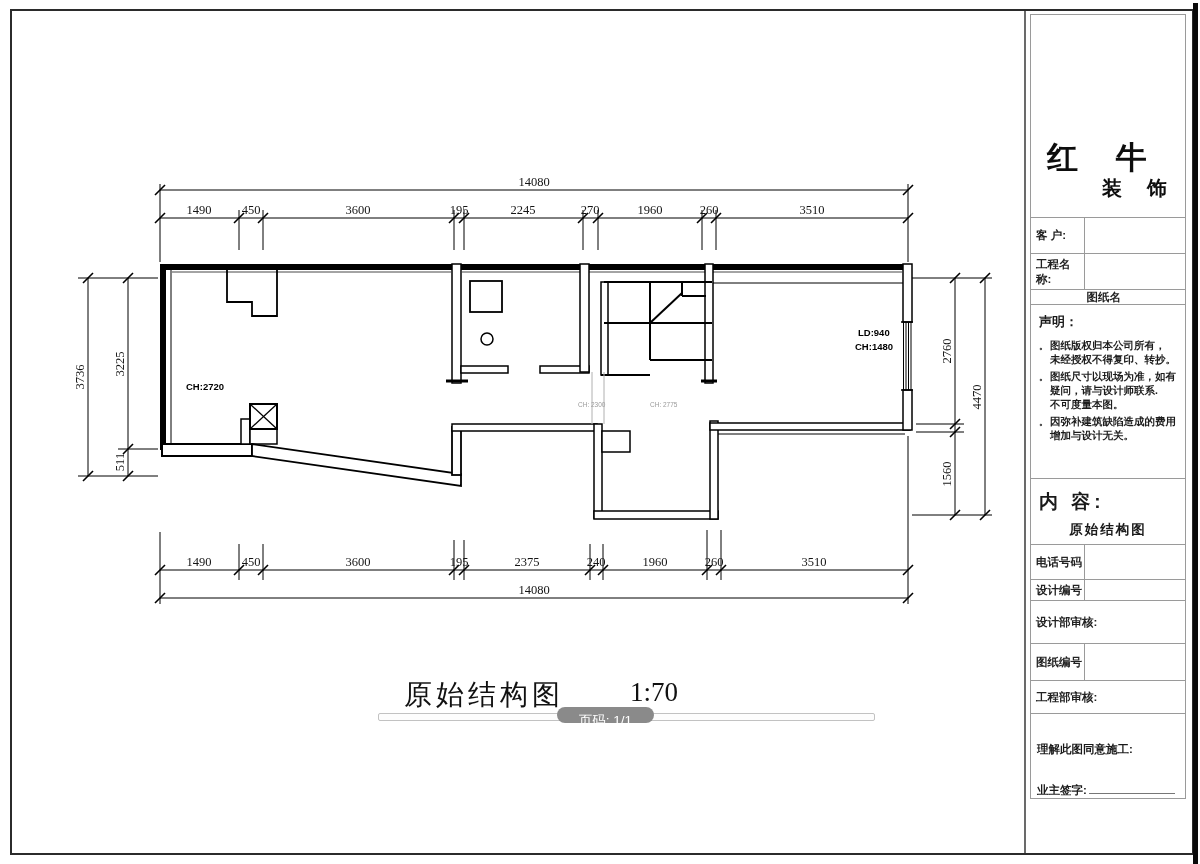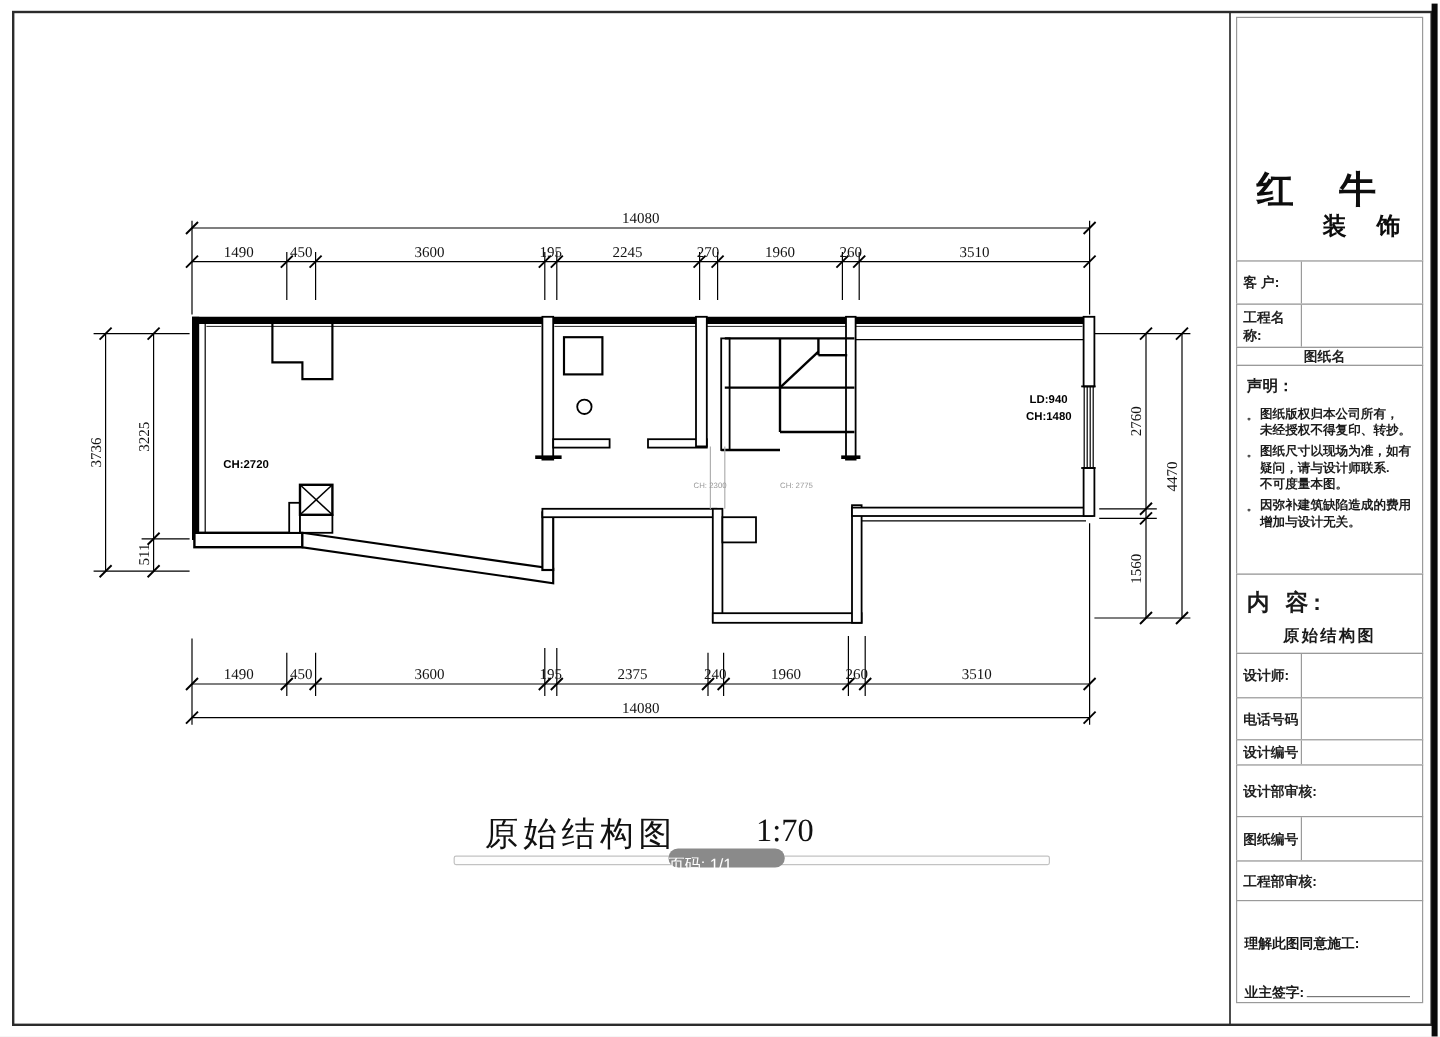--- a/index.html
+++ b/index.html
@@ -33,21 +33,21 @@
   .sig-line{display:inline-block;width:86px;border-bottom:1px solid #777;height:10px;margin-left:2px;}
 
   
   .dwg-title{position:absolute;left:404px;top:676px;font-family:"Liberation Serif",serif;
              font-size:28px;letter-spacing:4px;color:#111;}
   .dwg-scale{position:absolute;left:630px;top:677px;font-family:"Liberation Serif",serif;
              font-size:27px;color:#111;}
   .title-bar-line{position:absolute;left:378px;top:713px;width:497px;height:8px;box-sizing:border-box;
              border:1px solid #c2c2c2;background:#fdfdfd;border-radius:2px;}
   .page-badge{position:absolute;left:557px;top:707px;width:97px;height:16px;background:#8a8a8a;
-             border-radius:12px;color:#fff;font-size:13.5px;text-align:left;line-height:27px;}
+             border-radius:12px;color:#fff;font-size:13.5px;text-align:center;line-height:27px;}
 </style>
 </head>
 <body>
 
 <div class="sheet">
 
   <svg width="1200" height="864" viewBox="0 0 1200 864">
     <defs>
       <g id="tk">
           <line x1="-5" y1="5" x2="5" y2="-5" stroke="#000" stroke-width="1.6"></line>
@@ -313,25 +313,20 @@
         <span><span>因弥补建筑缺陷造成的费用</span><br>
               <span>增加与设计无关。</span></span>
       </div>
     </div>
 
     <div class="sb-box" style="height:67px;">
       <div class="content-label">内  容:</div>
       <div class="content-value">原始结构图</div>
     </div>
 
-    <div class="sb-box sb-row" style="height:38px;">
-      <div class="sb-label">设计师:</div>
-      <div class="sb-divider"></div>
-        <div class="sb-value"></div>
-    </div>
     <div class="sb-box sb-row" style="height:36px;">
       <div class="sb-label">电话号码</div>
       <div class="sb-divider"></div>
         <div class="sb-value"></div>
     </div>
     <div class="sb-box sb-row" style="height:22px;">
       <div class="sb-label">设计编号</div>
       <div class="sb-divider"></div>
         <div class="sb-value"></div>
     </div>

